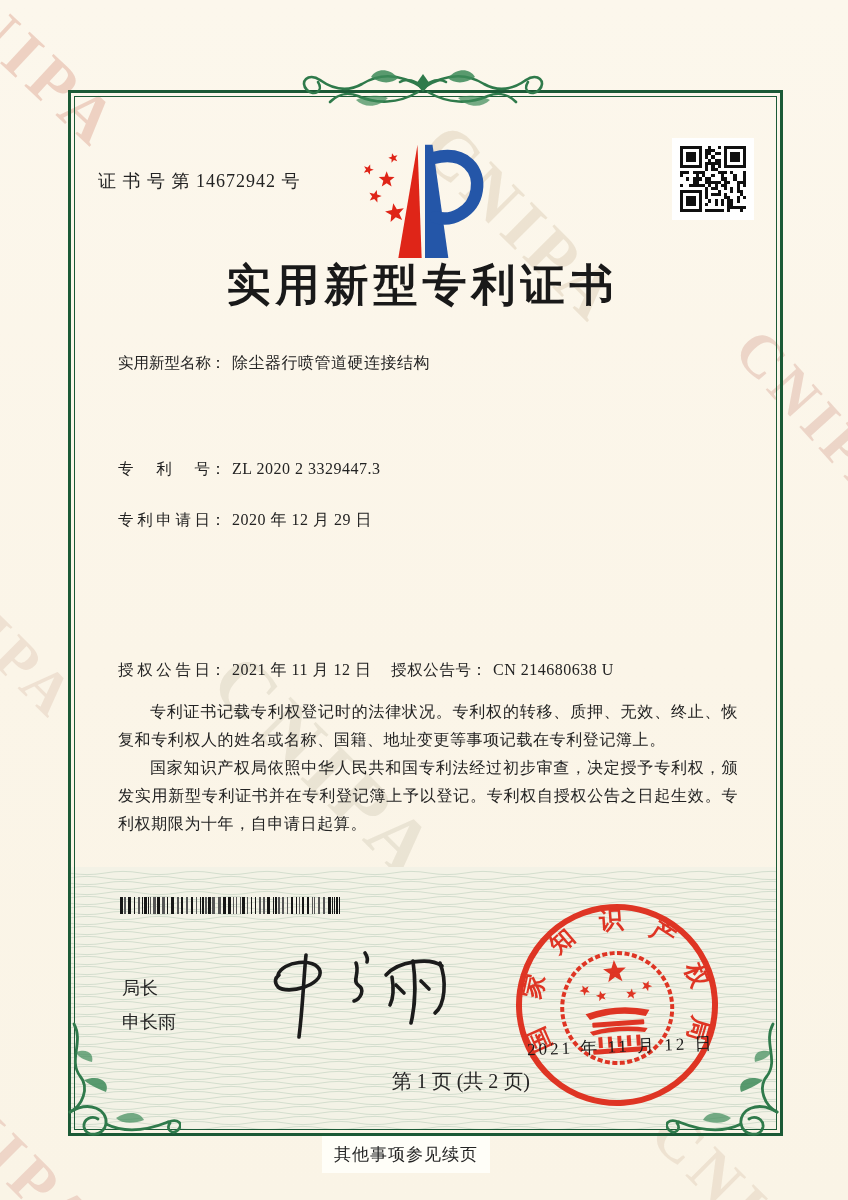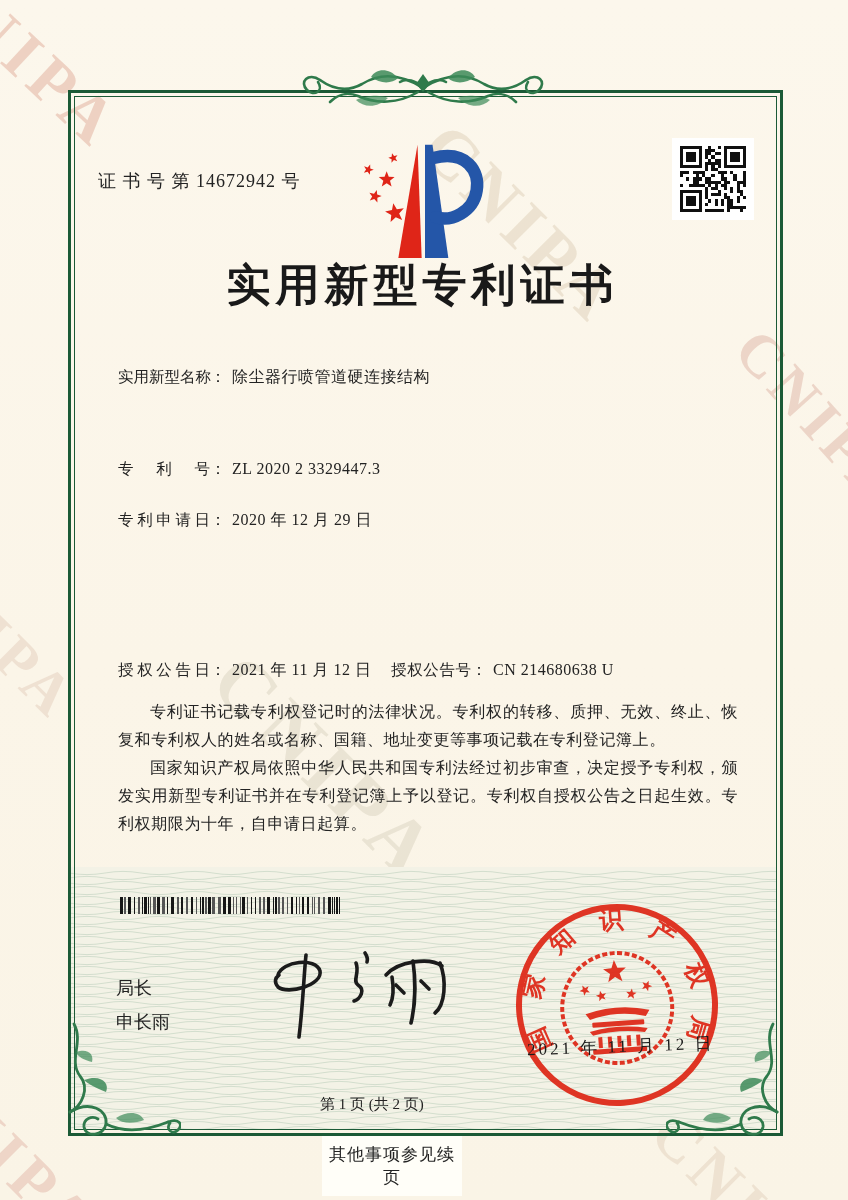--- a/index.html
+++ b/index.html
@@ -38,30 +38,30 @@
   .fvalue{letter-spacing:.5px;}
   .fgroup2{position:absolute;left:265px;top:0;margin-left:8px;}
   .fgroup2 .flabel{width:80px;}
   
   .body-text{position:absolute;left:118px;top:698px;width:620px;font-size:16px;line-height:28px;
              letter-spacing:.6px;text-align:justify;z-index:5;}
   .body-text p{margin:0;text-indent:2em;}
   
   .barcode{position:absolute;left:120px;top:897px;z-index:5;}
   
-  .director{position:absolute;left:116px;top:971px;font-family:"Liberation Sans","DejaVu Sans",sans-serif;
+  .director{position:absolute;left:122px;top:971px;font-family:"Liberation Sans","DejaVu Sans",sans-serif;
             font-size:18px;z-index:6;line-height:34px;}
   .sig{position:absolute;left:248px;top:933px;z-index:6;}
   
   .seal{position:absolute;left:512px;top:900px;width:210px;height:210px;z-index:5;opacity:.93;}
   .seal-date{position:absolute;left:527px;top:1035px;font-size:17px;letter-spacing:3px;color:#1b1b1b;
              z-index:7;transform:rotate(-2deg);white-space:nowrap;}
   
-  .page-info{position:absolute;left:320px;top:1095px;width:210px;text-align:left;font-size:15px;z-index:6;}
-  .cont-note{position:absolute;left:322px;top:1136px;width:140px;padding:7px 0;background:#fffef8;
+  .page-info{position:absolute;left:320px;top:1068px;width:210px;text-align:right;font-size:20px;z-index:6;}
+  .cont-note{position:absolute;left:322px;top:1136px;width:168px;padding:7px 0;background:#fffef8;
              text-align:center;font-size:17px;letter-spacing:1px;z-index:6;}
 </style>
 </head>
 <body>
 
 <div class="page">
 
   <div class="wm wm1">CNIPA</div>
   <div class="wm wm2">CNIPA</div>
   <div class="wm wm3">CNIPA</div>
@@ -317,21 +317,21 @@
         <rect x="20" y="10" width="1" height="1" fill="#101010"></rect>
         <rect x="20" y="11" width="1" height="1" fill="#101010"></rect>
         <rect x="20" y="12" width="1" height="1" fill="#101010"></rect>
         <rect x="20" y="16" width="1" height="1" fill="#101010"></rect>
         <rect x="20" y="19" width="1" height="1" fill="#101010"></rect>
       </svg>
   </div>
 
   <h1 class="title">实用新型专利证书</h1>
 
-  <div class="frow" style="top:367px">
+  <div class="frow" style="top:353px">
     <span class="flabel">实用新型名称</span><span class="fcolon">：</span><span class="fvalue">除尘器行喷管道硬连接结构</span>
   </div>
   <div class="frow" style="top:459px">
     <span class="flabel">专利号</span><span class="fcolon">：</span><span class="fvalue">ZL 2020 2 3329447.3</span>
   </div>
   <div class="frow" style="top:510px">
     <span class="flabel">专利申请日</span><span class="fcolon">：</span><span class="fvalue">2020 年 12 月 29 日</span>
   </div>
   <div class="frow" style="top:660px">
     <span class="flabel">授权公告日</span><span class="fcolon">：</span><span class="fvalue">2021 年 11 月 12 日</span>

